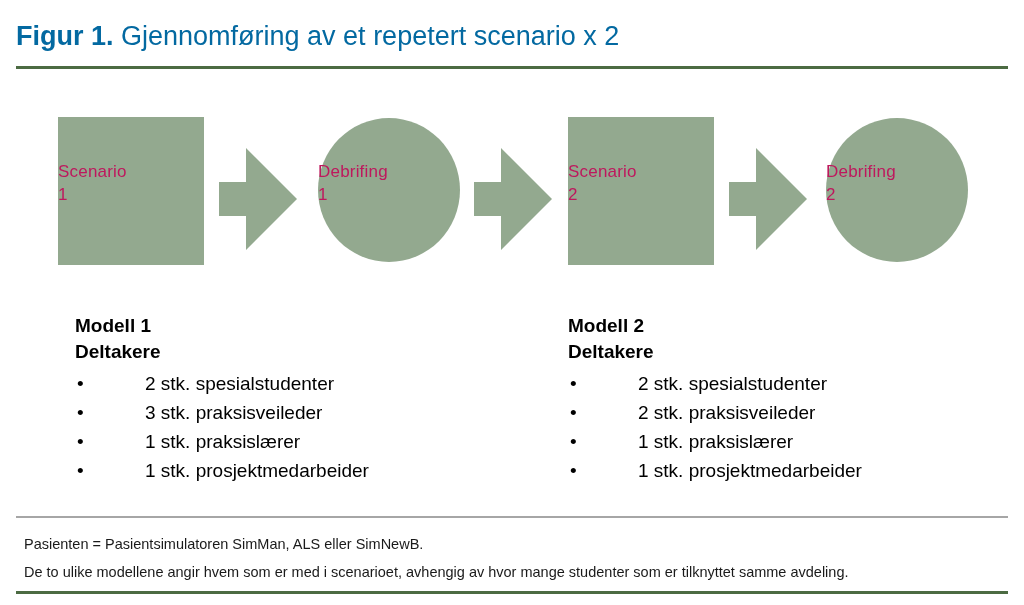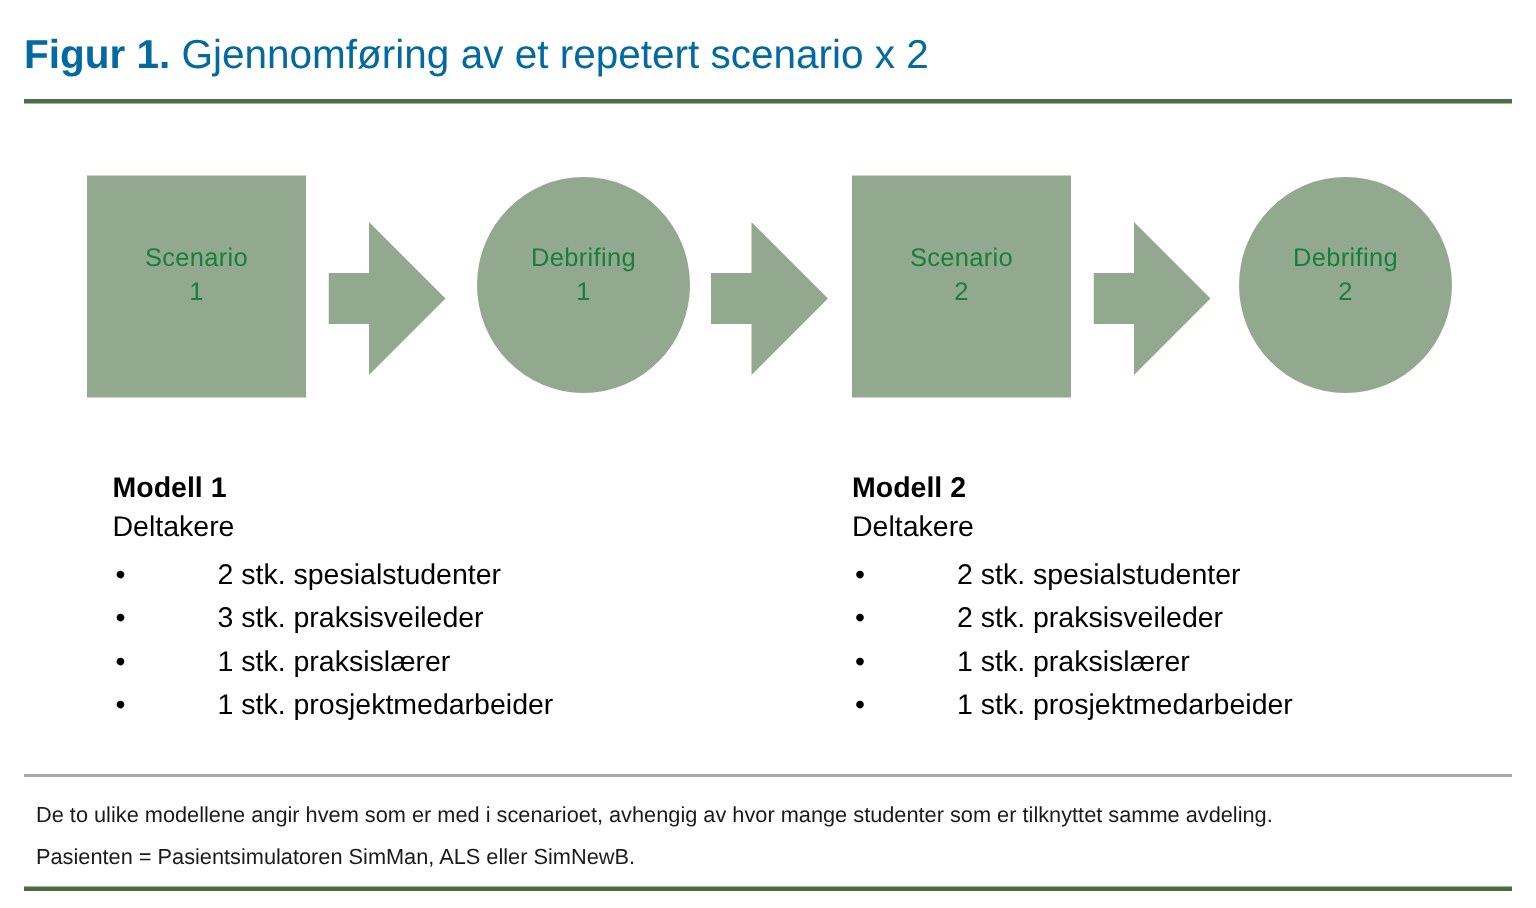--- a/index.html
+++ b/index.html
@@ -45,24 +45,23 @@
   .flow {
     position: absolute;
     left: 0;
     top: 0;
     width: 1024px;
     height: 605px;
     pointer-events: none;
   }
   .flow-node-text {
     position: absolute;
-    color: #15803d;
+    color: #be185d;
     font-size: 17px;
     line-height: 23px;
-    text-align: center;
     font-weight: normal;
     letter-spacing: 0.2px;
   }
 
   .sq {
     position: absolute;
     width: 146px;
     height: 148px;
     background: #93a98f;
   }
@@ -104,21 +103,21 @@
   .model-col.right { left: 568px; }
 
   .model-title {
     font-size: 19px;
     font-weight: bold;
     line-height: 25px;
     margin: 0 0 1px 0;
   }
   .model-sub {
     font-size: 19px;
-    font-weight: normal;
+    font-weight: bold;
     line-height: 26px;
     margin: 0 0 4px 0;
   }
   .model-list {
     list-style: none;
     margin: 0;
     padding: 0;
   }
   .model-list li {
     display: block;
@@ -262,16 +261,16 @@
     </li>
     <li>
       <span class="bullet">•</span>
       <span>1 stk. prosjektmedarbeider</span>
     </li>
   </ul>
 </div>
 
 <div class="rule-foot-gray"></div>
 <div class="footnotes">
+  <p>Pasienten = Pasientsimulatoren SimMan, ALS eller SimNewB.</p>
   <p>De to ulike modellene angir hvem som er med i scenarioet, avhengig av hvor mange studenter som er tilknyttet samme avdeling.</p>
-  <p>Pasienten = Pasientsimulatoren SimMan, ALS eller SimNewB.</p>
 </div>
 <div class="rule-foot-green"></div>
 
 </body></html>

